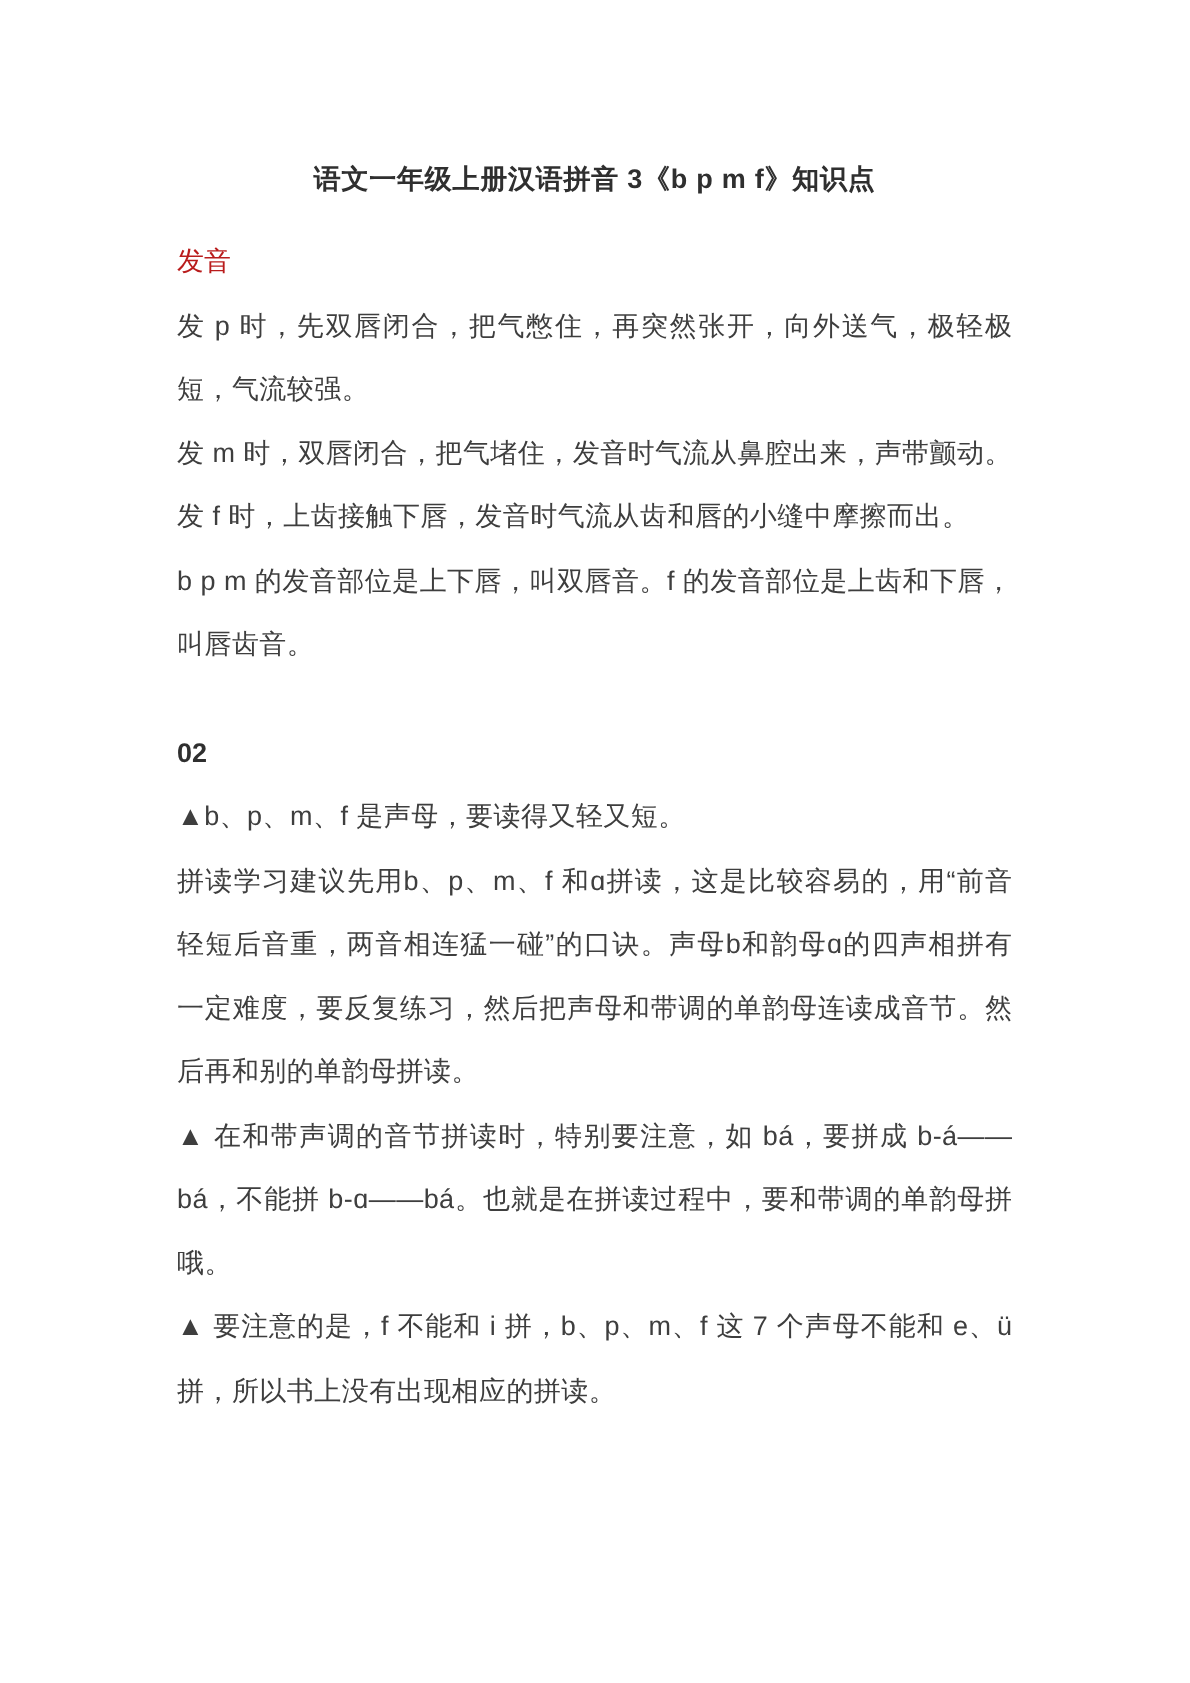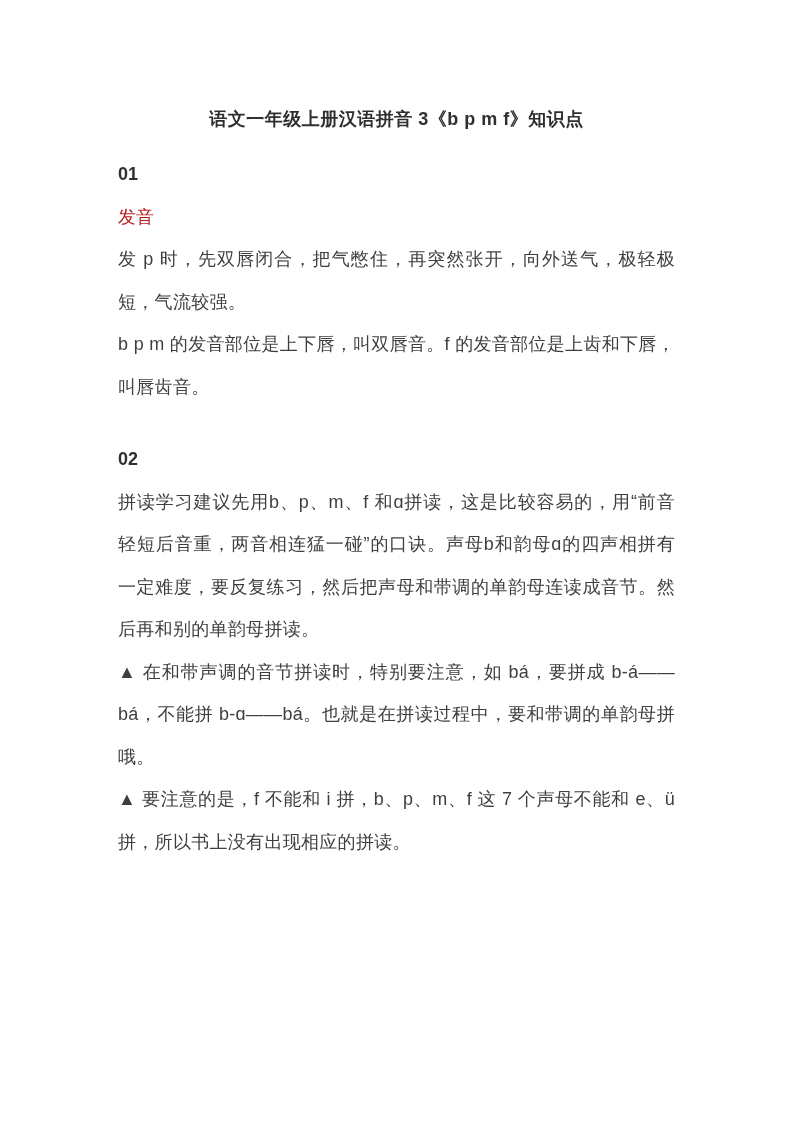--- a/index.html
+++ b/index.html
@@ -59,26 +59,28 @@
   }
 </style>
 </head>
 <body>
 
 <div class="page">
 
   <h1 class="title">语文一年级上册汉语拼音 3《b p m f》知识点</h1>
 
   <div class="section section-1">
-    <h2 class="sec-num">01</h2>
     <h3 class="sec-head">发音</h3>
     <p class="para">发 p 时，先双唇闭合，把气憋住，再突然张开，向外送气，极轻极短，气流较强。</p>
+    <p class="para">发 m 时，双唇闭合，把气堵住，发音时气流从鼻腔出来，声带颤动。</p>
+    <p class="para">发 f 时，上齿接触下唇，发音时气流从齿和唇的小缝中摩擦而出。</p>
     <p class="para">b p m 的发音部位是上下唇，叫双唇音。f 的发音部位是上齿和下唇，叫唇齿音。</p>
   </div>
 
   <div class="section section-2">
     <h2 class="sec-num">02</h2>
+    <p class="para">▲b、p、m、f 是声母，要读得又轻又短。</p>
     <p class="para">拼读学习建议先用b、p、m、f 和ɑ拼读，这是比较容易的，用“前音轻短后音重，两音相连猛一碰”的口诀。声母b和韵母ɑ的四声相拼有一定难度，要反复练习，然后把声母和带调的单韵母连读成音节。然后再和别的单韵母拼读。</p>
     <p class="para">▲ 在和带声调的音节拼读时，特别要注意，如 bá，要拼成 b-á——bá，不能拼 b-ɑ——bá。也就是在拼读过程中，要和带调的单韵母拼哦。</p>
     <p class="para">▲ 要注意的是，f 不能和 i 拼，b、p、m、f 这 7 个声母不能和 e、ü拼，所以书上没有出现相应的拼读。</p>
   </div>
 
 </div>
 
 </body></html>

